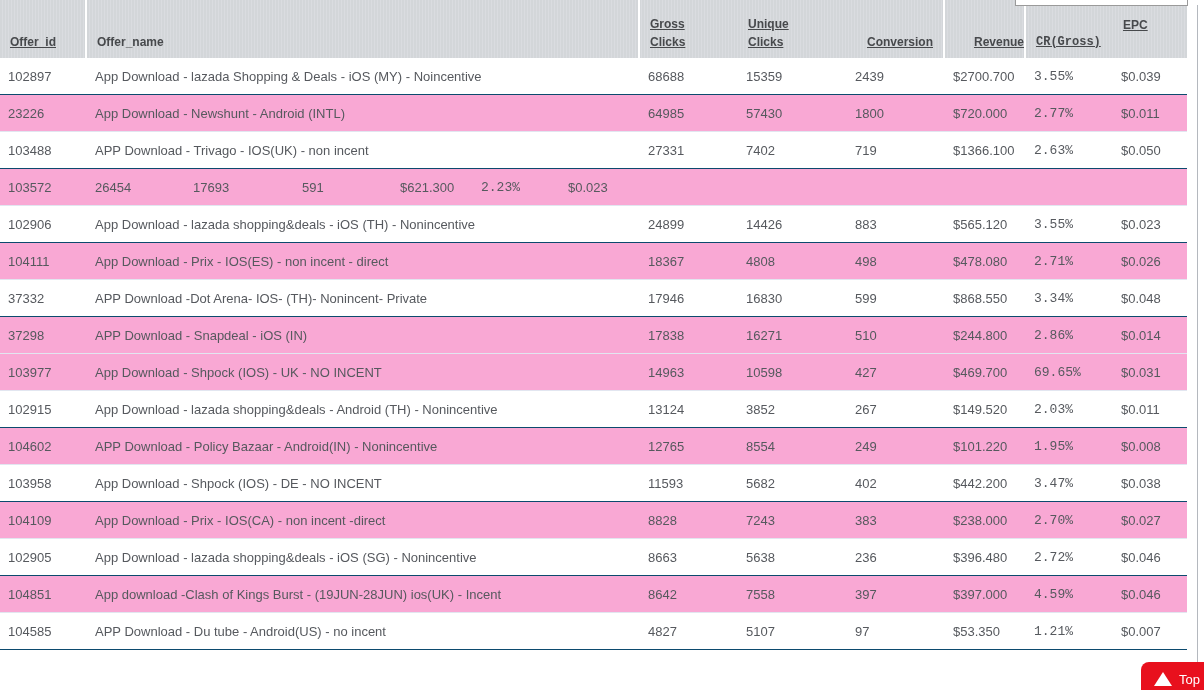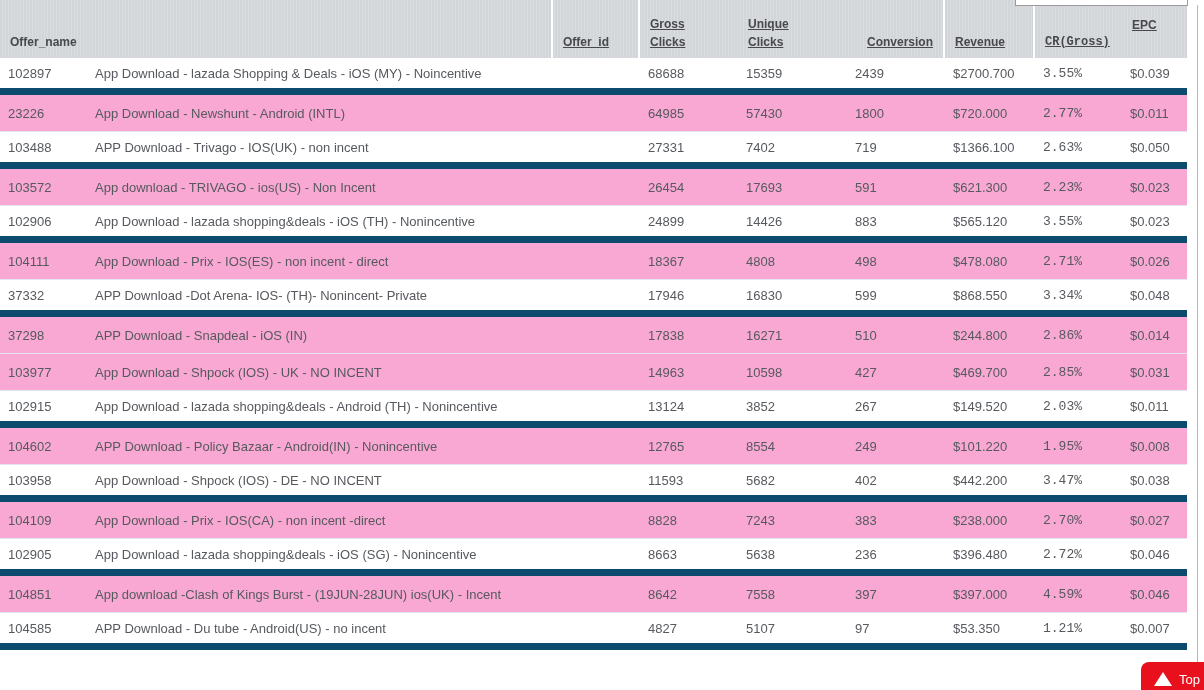--- a/index.html
+++ b/index.html
@@ -22,28 +22,28 @@
     align-self:stretch; display:flex; align-items:flex-end;
   }
   .th .th-label { text-decoration:underline; white-space:pre-line; line-height:1.45; }
   .th.no-sort .th-label { text-decoration:none; }
   .th.sep { border-right:2px solid #ffffff; }
   .c0 { width:87px; }
   .c1 { width:553px; }
   .c2 { width:98px; }
   .c3 { width:109px; }
   .c4 { width:98px;justify-content:center; }
-  .c5 { width:90px; }
+  .c5 { width:81px;justify-content:flex-end; }
   .c6 { width:87px;font-family:Liberation Mono, monospace; }
   .c7 { width:60px;align-items:center; }
   .tr {
     display:flex; align-items:center;
     width:1187px; height:37px;
     background:#ffffff;
-    border-bottom:7px solid #0c4a6e;
+    border-bottom:1px solid #0c4a6e;
   }
   .tr.alt { background:#f9a8d4; border-bottom:1px solid #e2e6f0; }
   .td {
     padding-left:8px; font-size:13px; color:#56595e;
     overflow:hidden; white-space:nowrap;
   }
   
   .search-cutoff {
     position:absolute; left:1015px; top:-21px;
     width:173px; height:27px;
@@ -75,25 +75,25 @@
 </style>
 </head>
 <body>
 
 <div class="page">
 
   <div class="search-cutoff"></div>
 
   <div class="offers-table">
     <div class="thead">
+      <div class="th c0 sep">
+        <span class="th-label">Offer_id</span>
+      </div>
       <div class="th c1 sep no-sort">
         <span class="th-label">Offer_name</span>
-      </div>
-      <div class="th c0 sep">
-        <span class="th-label">Offer_id</span>
       </div>
       <div class="th c2">
         <span class="th-label">Gross
 Clicks</span>
       </div>
       <div class="th c3">
         <span class="th-label">Unique
 Clicks</span>
       </div>
       <div class="th c4 sep">
@@ -135,21 +135,20 @@
     <div class="td c1">APP Download - Trivago - IOS(UK) - non incent</div>
     <div class="td c2">27331</div>
     <div class="td c3">7402</div>
     <div class="td c4">719</div>
     <div class="td c5">$1366.100</div>
     <div class="td c6">2.63%</div>
     <div class="td c7">$0.050</div>
   </div>
         <div class="tr alt">
     <div class="td c0">103572</div>
-    <div class="td c1">App download - TRIVAGO - ios(US) - Non Incent</div>
     <div class="td c2">26454</div>
     <div class="td c3">17693</div>
     <div class="td c4">591</div>
     <div class="td c5">$621.300</div>
     <div class="td c6">2.23%</div>
     <div class="td c7">$0.023</div>
   </div>
         <div class="tr">
     <div class="td c0">102906</div>
     <div class="td c1">App Download - lazada shopping&amp;deals - iOS (TH) - Nonincentive</div>
@@ -190,21 +189,21 @@
     <div class="td c6">2.86%</div>
     <div class="td c7">$0.014</div>
   </div>
         <div class="tr alt">
     <div class="td c0">103977</div>
     <div class="td c1">App Download - Shpock (IOS) - UK - NO INCENT</div>
     <div class="td c2">14963</div>
     <div class="td c3">10598</div>
     <div class="td c4">427</div>
     <div class="td c5">$469.700</div>
-    <div class="td c6">2.85%</div>
+    <div class="td c6">69.65%</div>
     <div class="td c7">$0.031</div>
   </div>
         <div class="tr">
     <div class="td c0">102915</div>
     <div class="td c1">App Download - lazada shopping&amp;deals - Android (TH) - Nonincentive</div>
     <div class="td c2">13124</div>
     <div class="td c3">3852</div>
     <div class="td c4">267</div>
     <div class="td c5">$149.520</div>
     <div class="td c6">2.03%</div>

